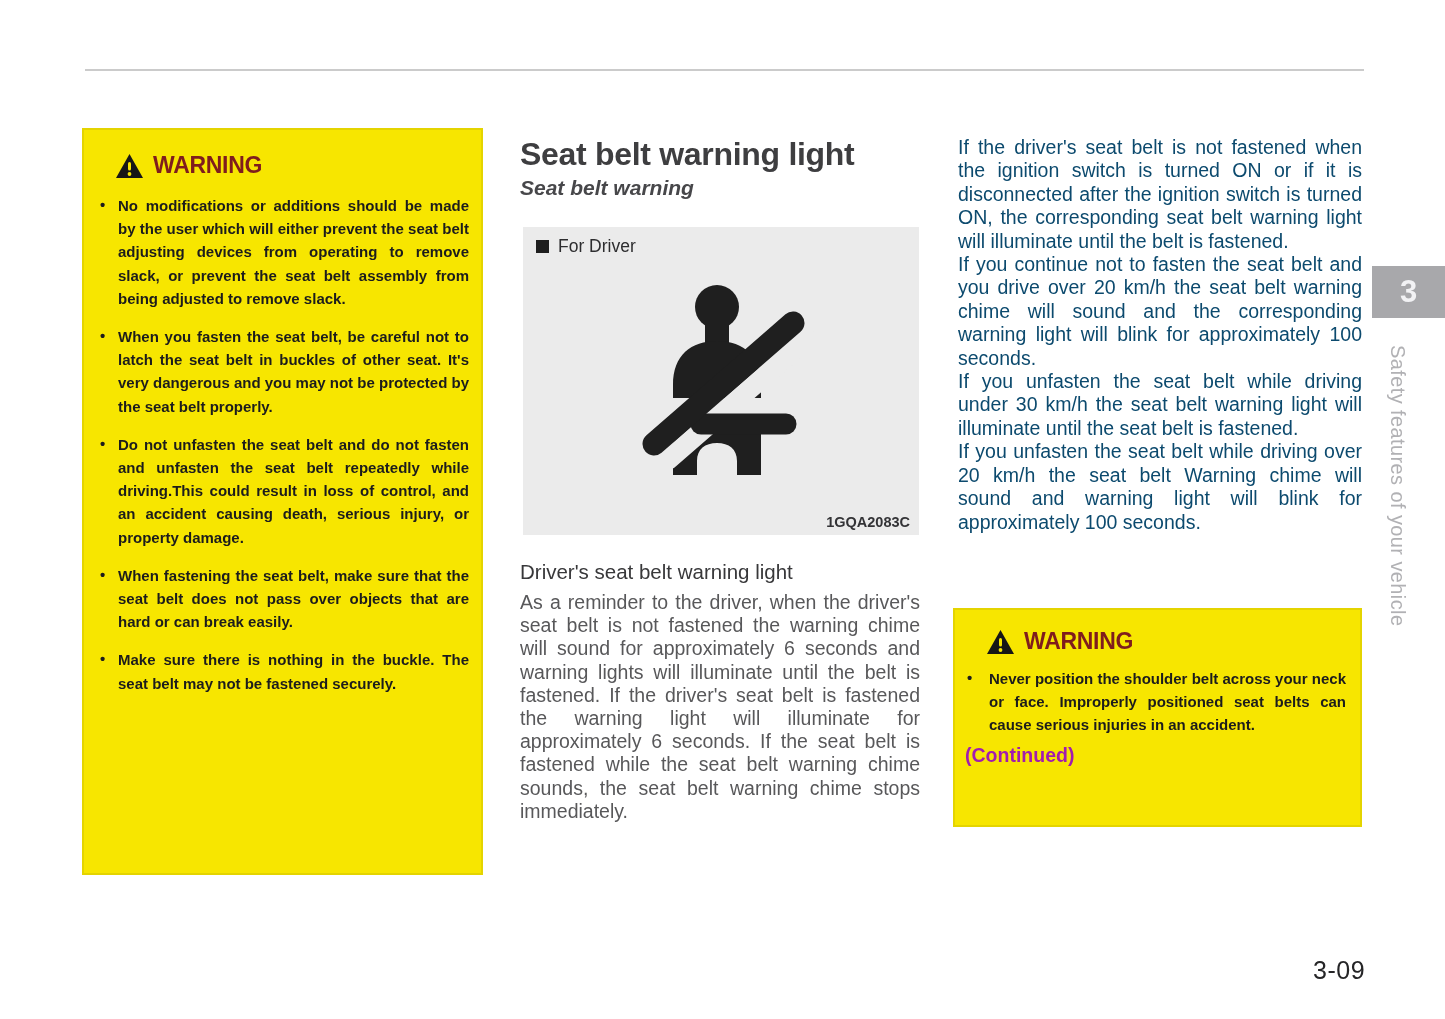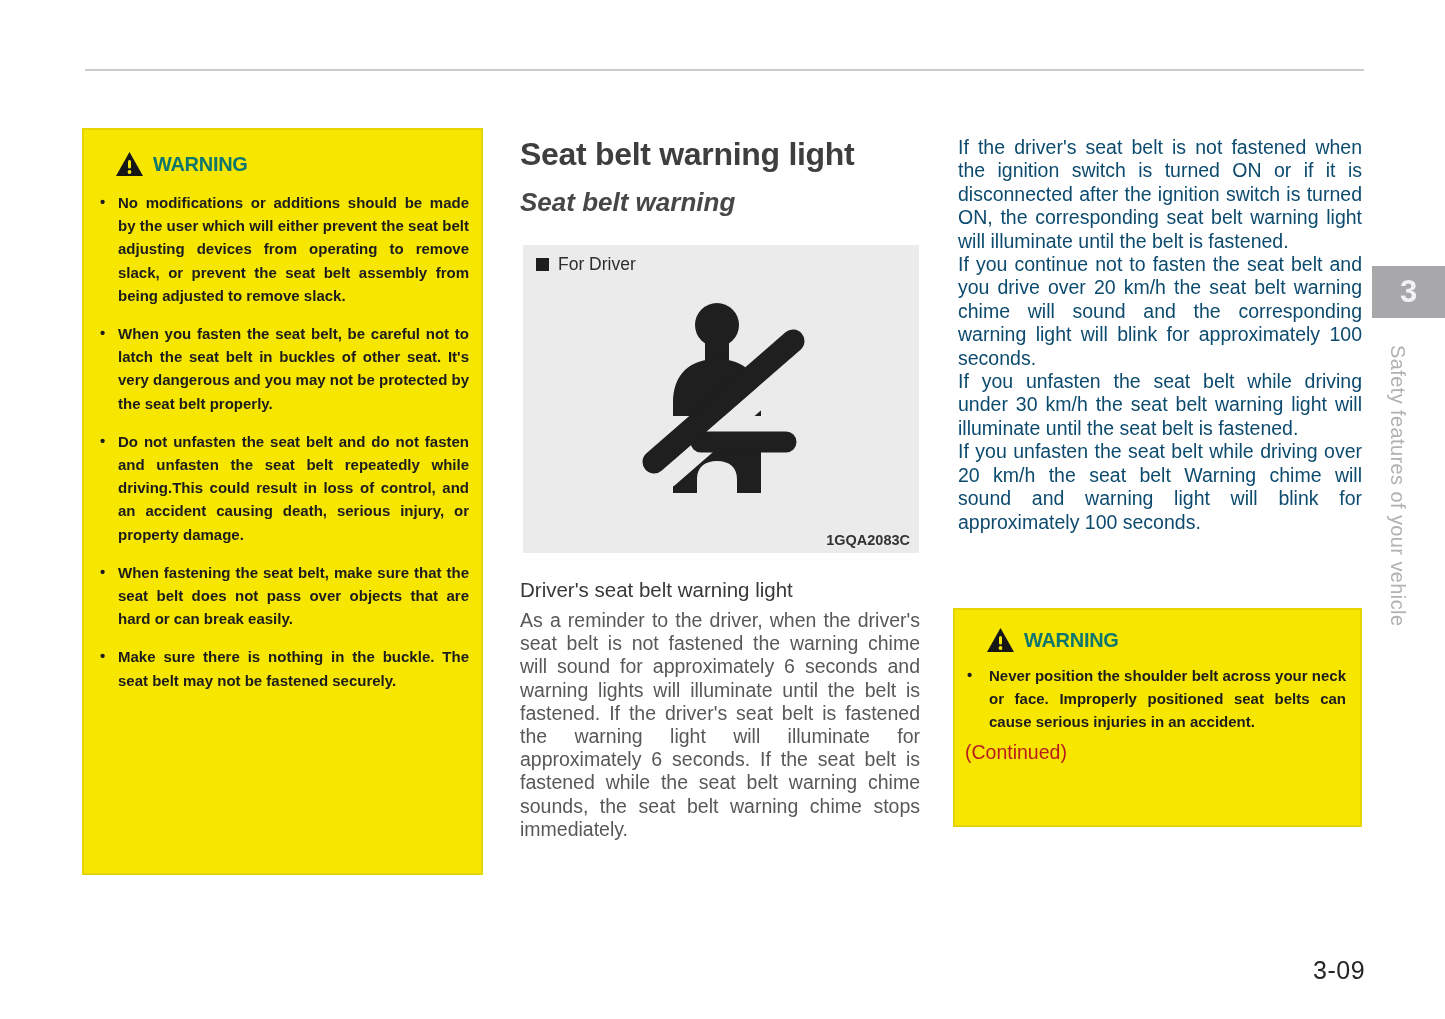--- a/index.html
+++ b/index.html
@@ -10,36 +10,36 @@
   .top-rule { position:absolute; left:85px; top:69px; width:1279px; height:2px; background:#cbcbcb; }
 
   
   .warnbox {
     position:absolute; background:#F7E600; border:2px solid #e4d400; box-sizing:border-box;
   }
   #warn-left  { left:82px;  top:128px; width:401px; height:747px; padding:20px 12px 10px 14px; }
   #warn-right { left:953px; top:608px; width:409px; height:219px; padding:16px 14px 8px 10px; }
   .warn-title {
     display:flex; align-items:center; gap:10px; margin:2px 0 10px 18px;
-    color:#0f766e; font-weight:bold; font-size:20px; letter-spacing:-0.3px;
+    color:#7f1d1d; font-weight:bold; font-size:23px; letter-spacing:-0.3px;
   }
   #warn-right .warn-title { margin-left:22px; }
   .warn-list { list-style:none; margin:0; padding:0; }
   .warn-list li {
     position:relative; padding-left:20px; margin-top:15px;
     font-weight:bold; font-size:15px; line-height:23.2px; color:#1c1c1c; text-align:justify;
   }
   #warn-right .warn-list li { padding-left:24px; margin-top:12px; line-height:23px; }
   .warn-list li::before { content:"\2022"; position:absolute; left:2px; top:-1px; }
-  .continued { margin-top:8px; font-weight:normal; font-size:19.5px; color:#b91c1c; }
+  .continued { margin-top:8px; font-weight:bold; font-size:19.5px; color:#a21caf; }
 
   
   .col-mid { position:absolute; left:520px; top:136px; width:400px; }
   .section-heading { margin:0; font-size:32px; font-weight:bold; color:#3e3e40; letter-spacing:-0.3px; }
-  .section-subheading { margin:14px 0 0 0; font-size:26px; font-weight:bold; font-style:italic; color:#47474a; }
+  .section-subheading { margin:3px 0 0 0; font-size:21px; font-weight:bold; font-style:italic; color:#47474a; }
   .figure { position:relative; margin:27px 8px 0 3px; width:396px; height:308px; background:#EBEBEB; }
   .fig-label { position:absolute; left:13px; top:9px; display:flex; align-items:center; gap:9px;
                font-size:17.5px; color:#2d2d2f; }
   .square-marker { width:13px; height:13px; background:#1e1e1e; }
   .fig-code { position:absolute; right:9px; bottom:5px; font-size:14.5px; font-weight:bold; color:#333336; }
   .pictogram { position:absolute; left:0; top:0; }
   .subsection-heading { margin:25px 0 0 0; font-size:20.5px; font-weight:400; color:#38383a; }
   .body-par { margin:7px 0 0 0; font-size:19.5px; line-height:23.2px; color:#58585a; text-align:justify; }
 
   

